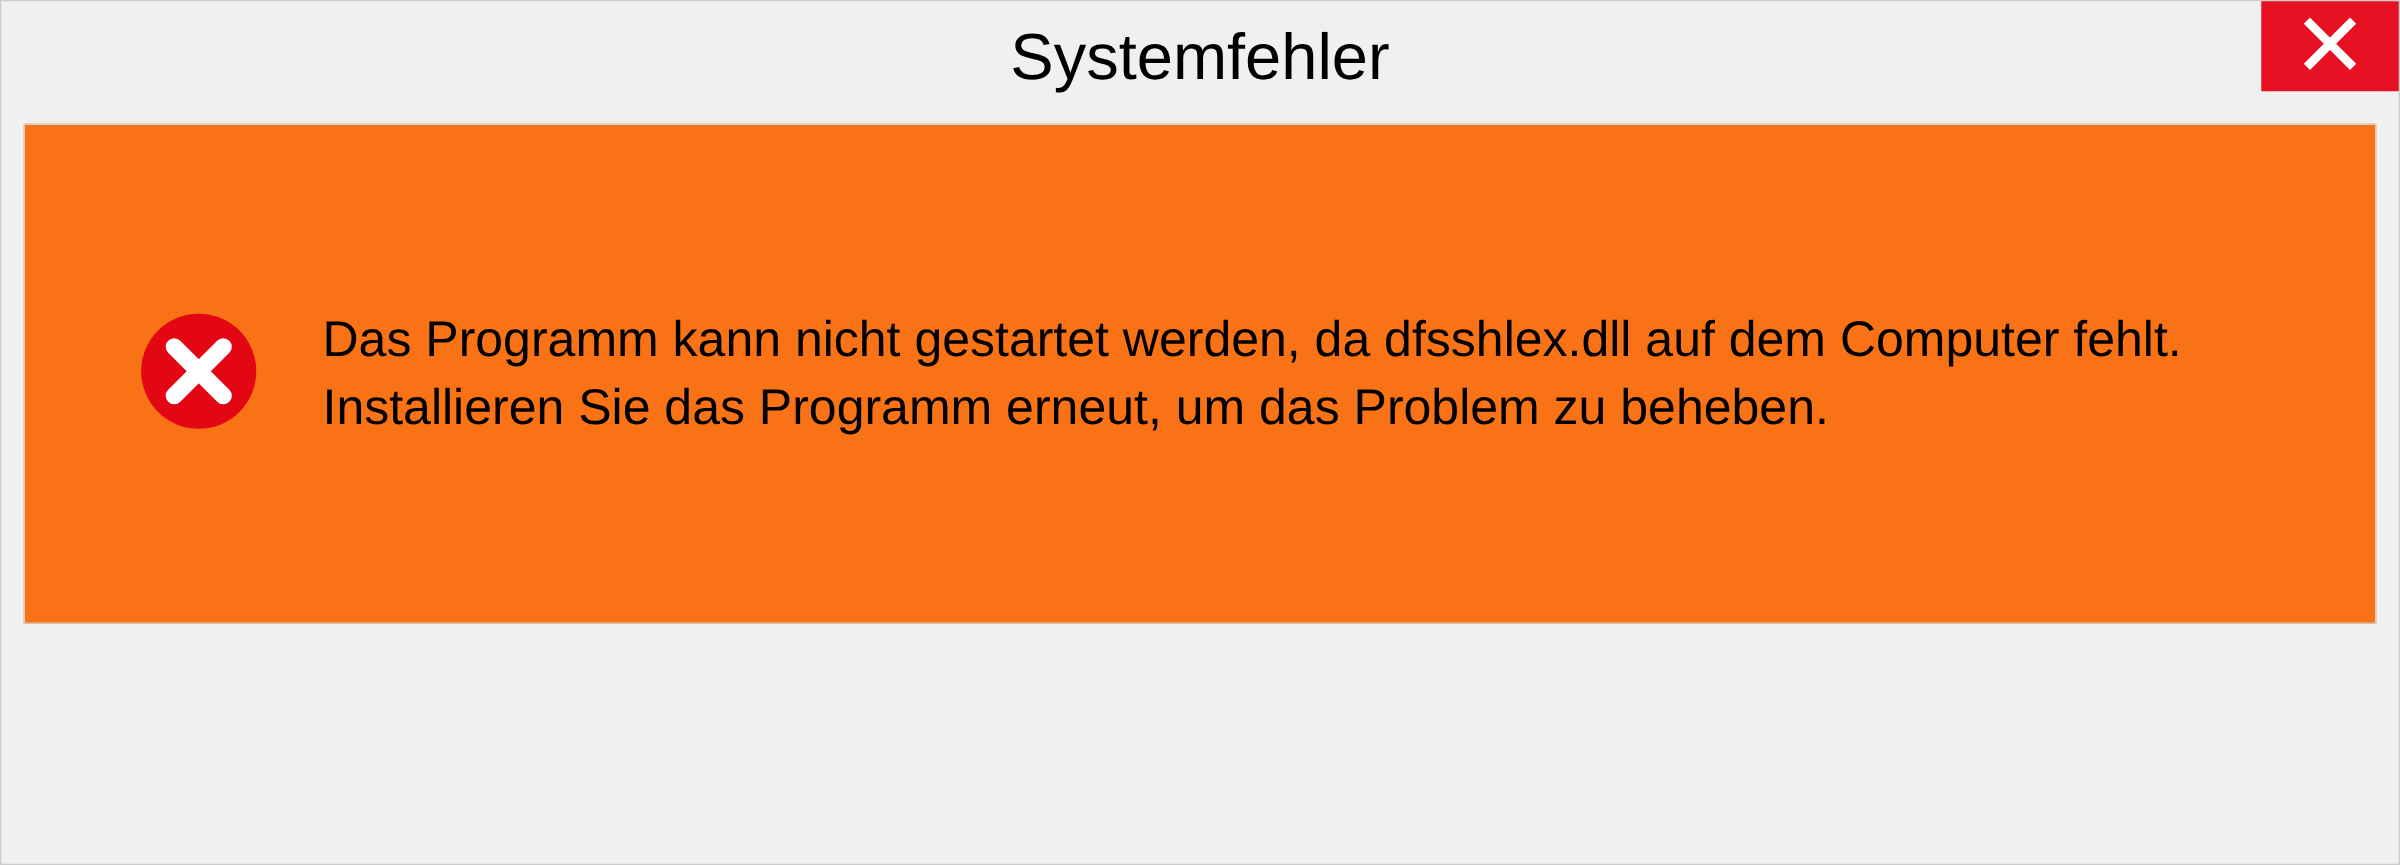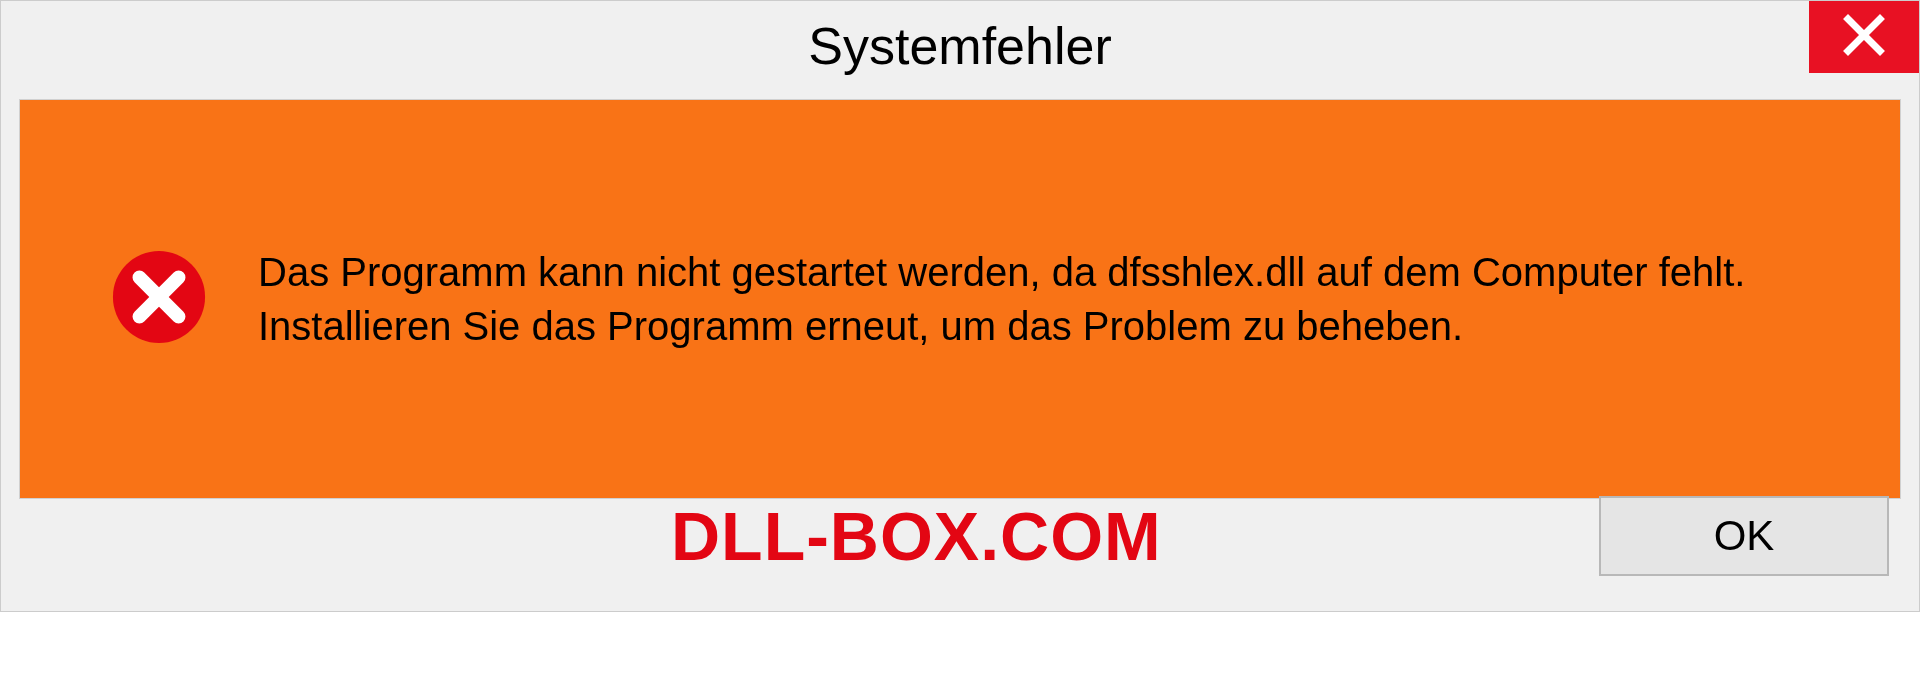--- a/index.html
+++ b/index.html
@@ -12,21 +12,21 @@
       background: #ffffff;
       width: 1920px;
       height: 692px;
       position: relative;
     }
     .dialog {
       position: absolute;
       top: 0;
       left: 0;
       width: 1920px;
-      height: 612px;
+      height: 692px;
       background: #f0f0f0;
       border: 1px solid #cccccc;
     }
     .title-bar {
       height: 90px;
       display: flex;
       align-items: center;
       justify-content: center;
       position: relative;
     }
@@ -131,18 +131,14 @@
       <svg viewBox="0 0 100 100">
         <circle cx="50" cy="50" r="47" fill="#e30613"></circle>
         <circle cx="50" cy="50" r="47" fill="none" stroke="#ffffff" stroke-width="0"></circle>
         <line x1="30" y1="30" x2="70" y2="70" stroke="#ffffff" stroke-width="14" stroke-linecap="round"></line>
         <line x1="70" y1="30" x2="30" y2="70" stroke="#ffffff" stroke-width="14" stroke-linecap="round"></line>
       </svg>
     </div>
     <div class="message-text">Das Programm kann nicht gestartet werden, da dfsshlex.dll auf dem Computer fehlt. Installieren Sie das Programm erneut, um das Problem zu beheben.</div>
   </div>
 
-  <div class="footer">
-    <div class="watermark">DLL-BOX.COM</div>
-    <button class="ok-button">OK</button>
-  </div>
 
 </div>
 
 </body></html>

